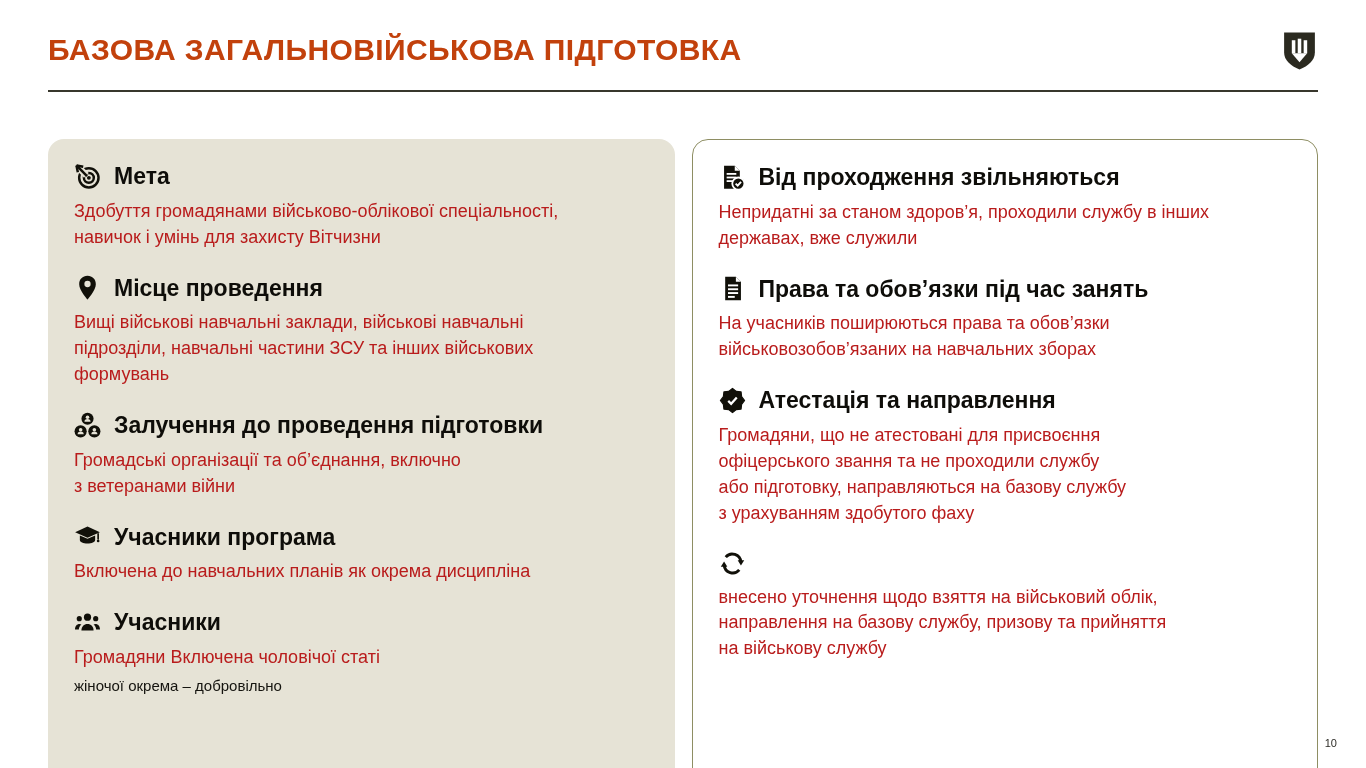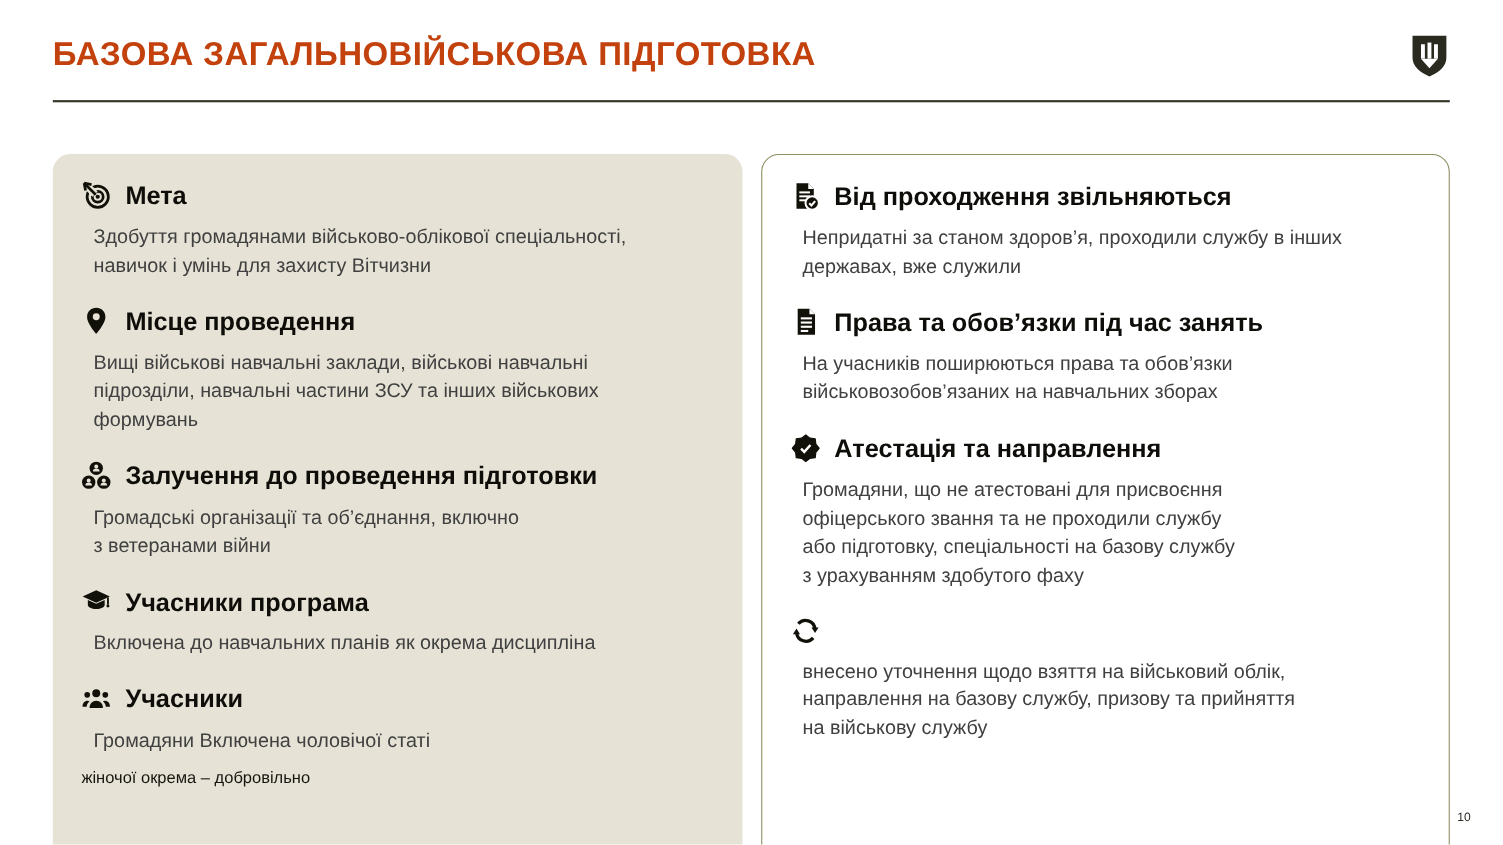--- a/index.html
+++ b/index.html
@@ -20,21 +20,21 @@
   .cards { display:flex; gap:17px; padding:0 48px; margin-top:47px; }
   .card { width:627px; height:692px; box-sizing:border-box; border-radius:16px; padding:23px 26px; }
   .card-left  { background:#e6e3d6; }
   .card-right { background:#ffffff; border:1.6px solid #8e8e63; }
 
   .item + .item { margin-top:23px; }
   .item-head { display:flex; align-items:center; gap:13px; margin-bottom:8px; }
   .icon { width:27px; height:27px; flex:0 0 auto; display:flex; align-items:center; justify-content:center; }
   .icon svg { width:100%; height:100%; }
   .item-title { margin:0; font-size:23px; font-weight:700; color:#0e0d09; line-height:1.25; }
-  .item-body { margin:11px; font-size:18px; line-height:1.44; white-space:pre-line; color:#404040; }
+  .item-body { margin:0; font-size:18px; line-height:1.44; white-space:pre-line; color:#b91c1c; }
   .item-note { margin:5px 0 0 0; font-size:15px; line-height:1.3; color:#15140f; }
 
   .page-number { position:absolute; right:29px; bottom:19px; font-size:11px; color:#2d2c26; }
 </style>
 </head>
 <body>
 
 <div class="slide">
 
   <header class="header">
@@ -200,21 +200,21 @@
           <span class="icon">
             <svg viewBox="0 0 24 24">
               <path fill="#111009" stroke="#111009" stroke-width="1" stroke-linejoin="round" d="M22.8 12 L20.13 15.37 L19.64 19.64 L15.37 20.13 L12 22.8 L8.63 20.13 L4.36 19.64 L3.87 15.37 L1.2 12 L3.87 8.63 L4.36 4.36 L8.63 3.87 L12 1.2 L15.37 3.87 L19.64 4.36 L20.13 8.63 Z"></path>
               <path d="M8.2 12.3 l2.6 2.6 5 -5.5" stroke="#ffffff" stroke-width="2" fill="none"></path>
             </svg>
           </span>
           <h2 class="item-title">Атестація та направлення</h2>
         </div>
         <p class="item-body">Громадяни, що не атестовані для присвоєння
 офіцерського звання та не проходили службу
-або підготовку, спеціальності на базову службу
+або підготовку, направляються на базову службу
 з урахуванням здобутого фаху</p>
       </div>
 
       <div class="item">
         <div class="item-head">
           <span class="icon">
             <svg viewBox="0 0 24 24">
               <path d="M6 6.3 A7.6 7.6 0 0 1 19.4 10.6" fill="none" stroke="#111009" stroke-width="2.6"></path>
               <path d="M16.6 9.2 h5.8 l-2.9 4.6 z" fill="#111009"></path>
               <path d="M18 17.7 A7.6 7.6 0 0 1 4.6 13.4" fill="none" stroke="#111009" stroke-width="2.6"></path>

